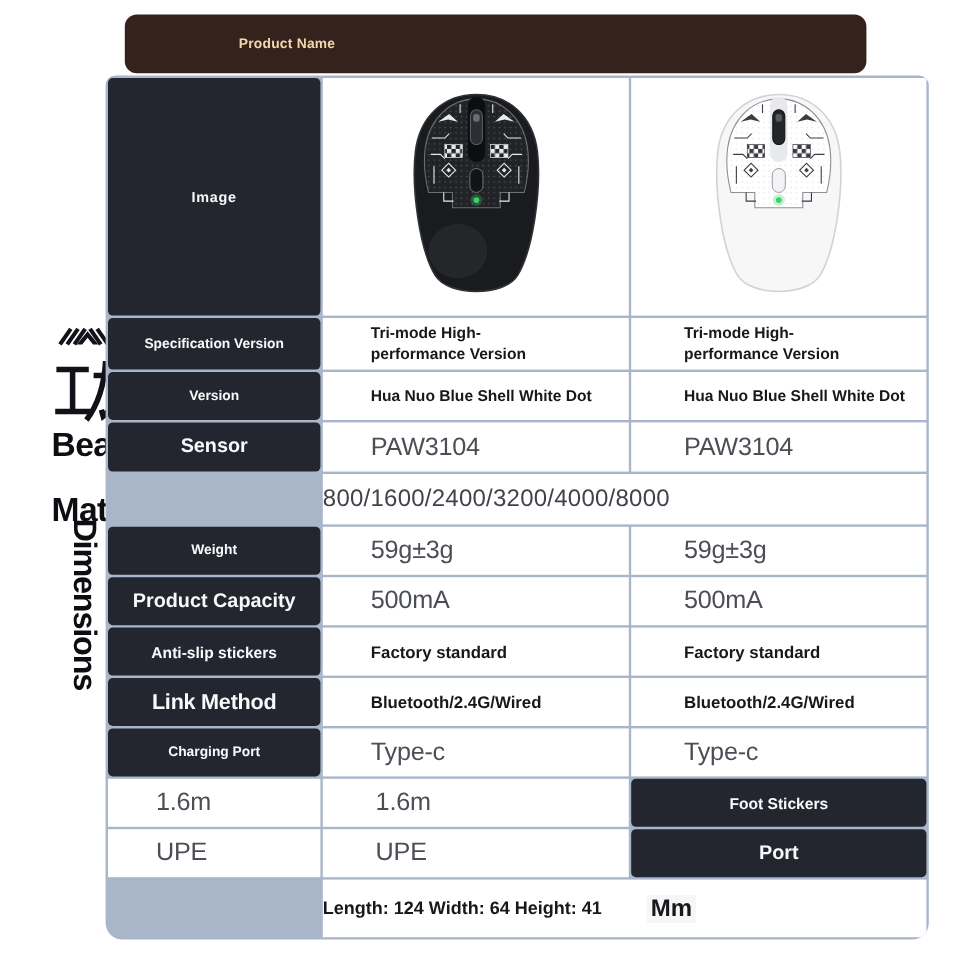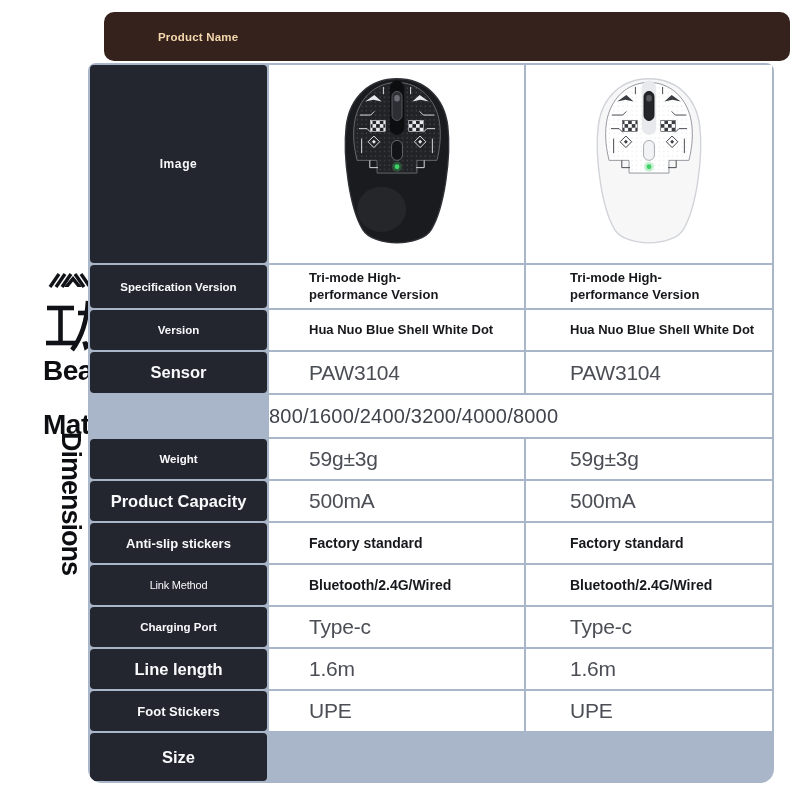--- a/index.html
+++ b/index.html
@@ -2,22 +2,22 @@
 <html style="--header-bg: #35221d; --header-label: #f4d7ad; --header-title: #f09a62; --table-border: #a9b6c9; --label-cell-bg: #23262f; --label-text: #f8f9fb; --value-bold: #17181c; --value-light: #4b4e55; --led-green: #3ed164; --sidebar-text: #0d0e11;"><head>
 <meta charset="utf-8">
 <style>
   html,body{margin:0;padding:0;background:#ffffff;}
   body{width:800px;height:800px;position:relative;overflow:hidden;
        font-family:"Liberation Sans", sans-serif;
        -webkit-font-smoothing:antialiased;}
   .sr{position:absolute;width:1px;height:1px;overflow:hidden;clip:rect(0 0 0 0);white-space:nowrap;}
 
   
-  #header-bar{position:absolute;left:104px;top:12px;width:686px;height:49px;
-    background:var(--header-bg,#35221d);border-radius:10px;display:flex;align-items:center;box-sizing:border-box;}
+  #header-bar{position:absolute;left:104px;top:12px;width:618px;height:49px;
+    background:var(--header-bg,#35221d);border-radius:10px;display:flex;align-items:center;box-sizing:border-box;padding-left:41px;}
   #header-label{margin-left:54px;font-size:11.5px;font-weight:700;color:var(--header-label,#f4d7ad);letter-spacing:.2px;}
   #header-title{flex:1;text-align:center;font-size:17.5px;font-weight:700;color:var(--header-title,#f09a62);padding-right:34px;letter-spacing:.1px;}
 
   
   #sidebar{position:absolute;left:39px;top:272px;width:84px;display:flex;flex-direction:column;align-items:flex-start;color:var(--sidebar-text,#0d0e11);}
   #sidebar .logo{margin-left:8px;}
   #sidebar .gong{margin-top:6px;margin-left:4px;}
   .side-word{font-size:28px;font-weight:700;letter-spacing:-.5px;line-height:1;}
   #word-bear{margin-top:4px;margin-left:4px;}
   #word-match{margin-top:26px;margin-left:4px;}
@@ -29,21 +29,21 @@
     display:grid;box-sizing:border-box;
     grid-template-columns:177px 255px 246px;
     grid-template-rows:198px 43px 40px 41px 42px 40px 40px 40px 40px 40px 40px 40px 48px;
     gap:2px;padding:2px;background:var(--table-border,#a9b6c9);
     border-radius:8px 8px 14px 14px;overflow:hidden;}
   .cell{background:#ffffff;display:flex;align-items:center;box-sizing:border-box;}
   .label-cell{background:var(--label-cell-bg,#23262f);border-radius:4px;justify-content:center;
     color:var(--label-text,#f8f9fb);text-align:center;}
   .lc-sm{font-size:11.5px;font-weight:700;}
   .lc-md{font-size:13px;font-weight:700;}
-  .lc-md2{font-size:11px;font-weight:400;letter-spacing:-.2px;}
+  .lc-md2{font-size:18px;font-weight:700;letter-spacing:-.2px;}
   .lc-lg{font-size:16.5px;font-weight:700;}
   .lc-dpi{font-size:20px;font-weight:400;color:#d2d5db;letter-spacing:.5px;}
   .img-label{font-size:12px;font-weight:700;letter-spacing:.6px;}
   .img-cell{justify-content:center;align-items:center;}
 
   .value-cell.c1{padding-left:40px;}
   .value-cell.c2{padding-left:44px;}
   .value-cell.span{grid-column:2 / 4;justify-content:flex-start;padding:0;}
   .vc-bold span{font-size:13px;font-weight:700;color:var(--value-bold,#17181c);line-height:1.3;}
   .vc-bold.wrap span{max-width:150px;display:inline-block;}
@@ -276,28 +276,31 @@
     <div class="cell value-cell c2 vc-boldmd">
       <span>Bluetooth/2.4G/Wired</span>
     </div>
     <div class="cell label-cell lc-sm">Charging Port</div>
     <div class="cell value-cell c1 vc-light">
       <span>Type-c</span>
     </div>
     <div class="cell value-cell c2 vc-light">
       <span>Type-c</span>
     </div>
-    <div class="cell label-cell lc-lg">Line length</div>
     <div class="cell value-cell c1 vc-light">
       <span>1.6m</span>
     </div>
     <div class="cell value-cell c2 vc-light">
       <span>1.6m</span>
     </div>
     <div class="cell label-cell lc-md">Foot Stickers</div>
     <div class="cell value-cell c1 vc-light">
       <span>UPE</span>
     </div>
     <div class="cell value-cell c2 vc-light">
       <span>UPE</span>
     </div>
-    <div class="cell label-cell lc-lg">Size</div>
+    <div class="cell label-cell lc-lg">Port</div>
+    <div class="cell value-cell span vc-size">
+      <span class="main">Length: 124 Width: 64 Height: 41</span>
+      <span class="unit">Mm</span>
+    </div>
   </div>
 
 </body></html>

